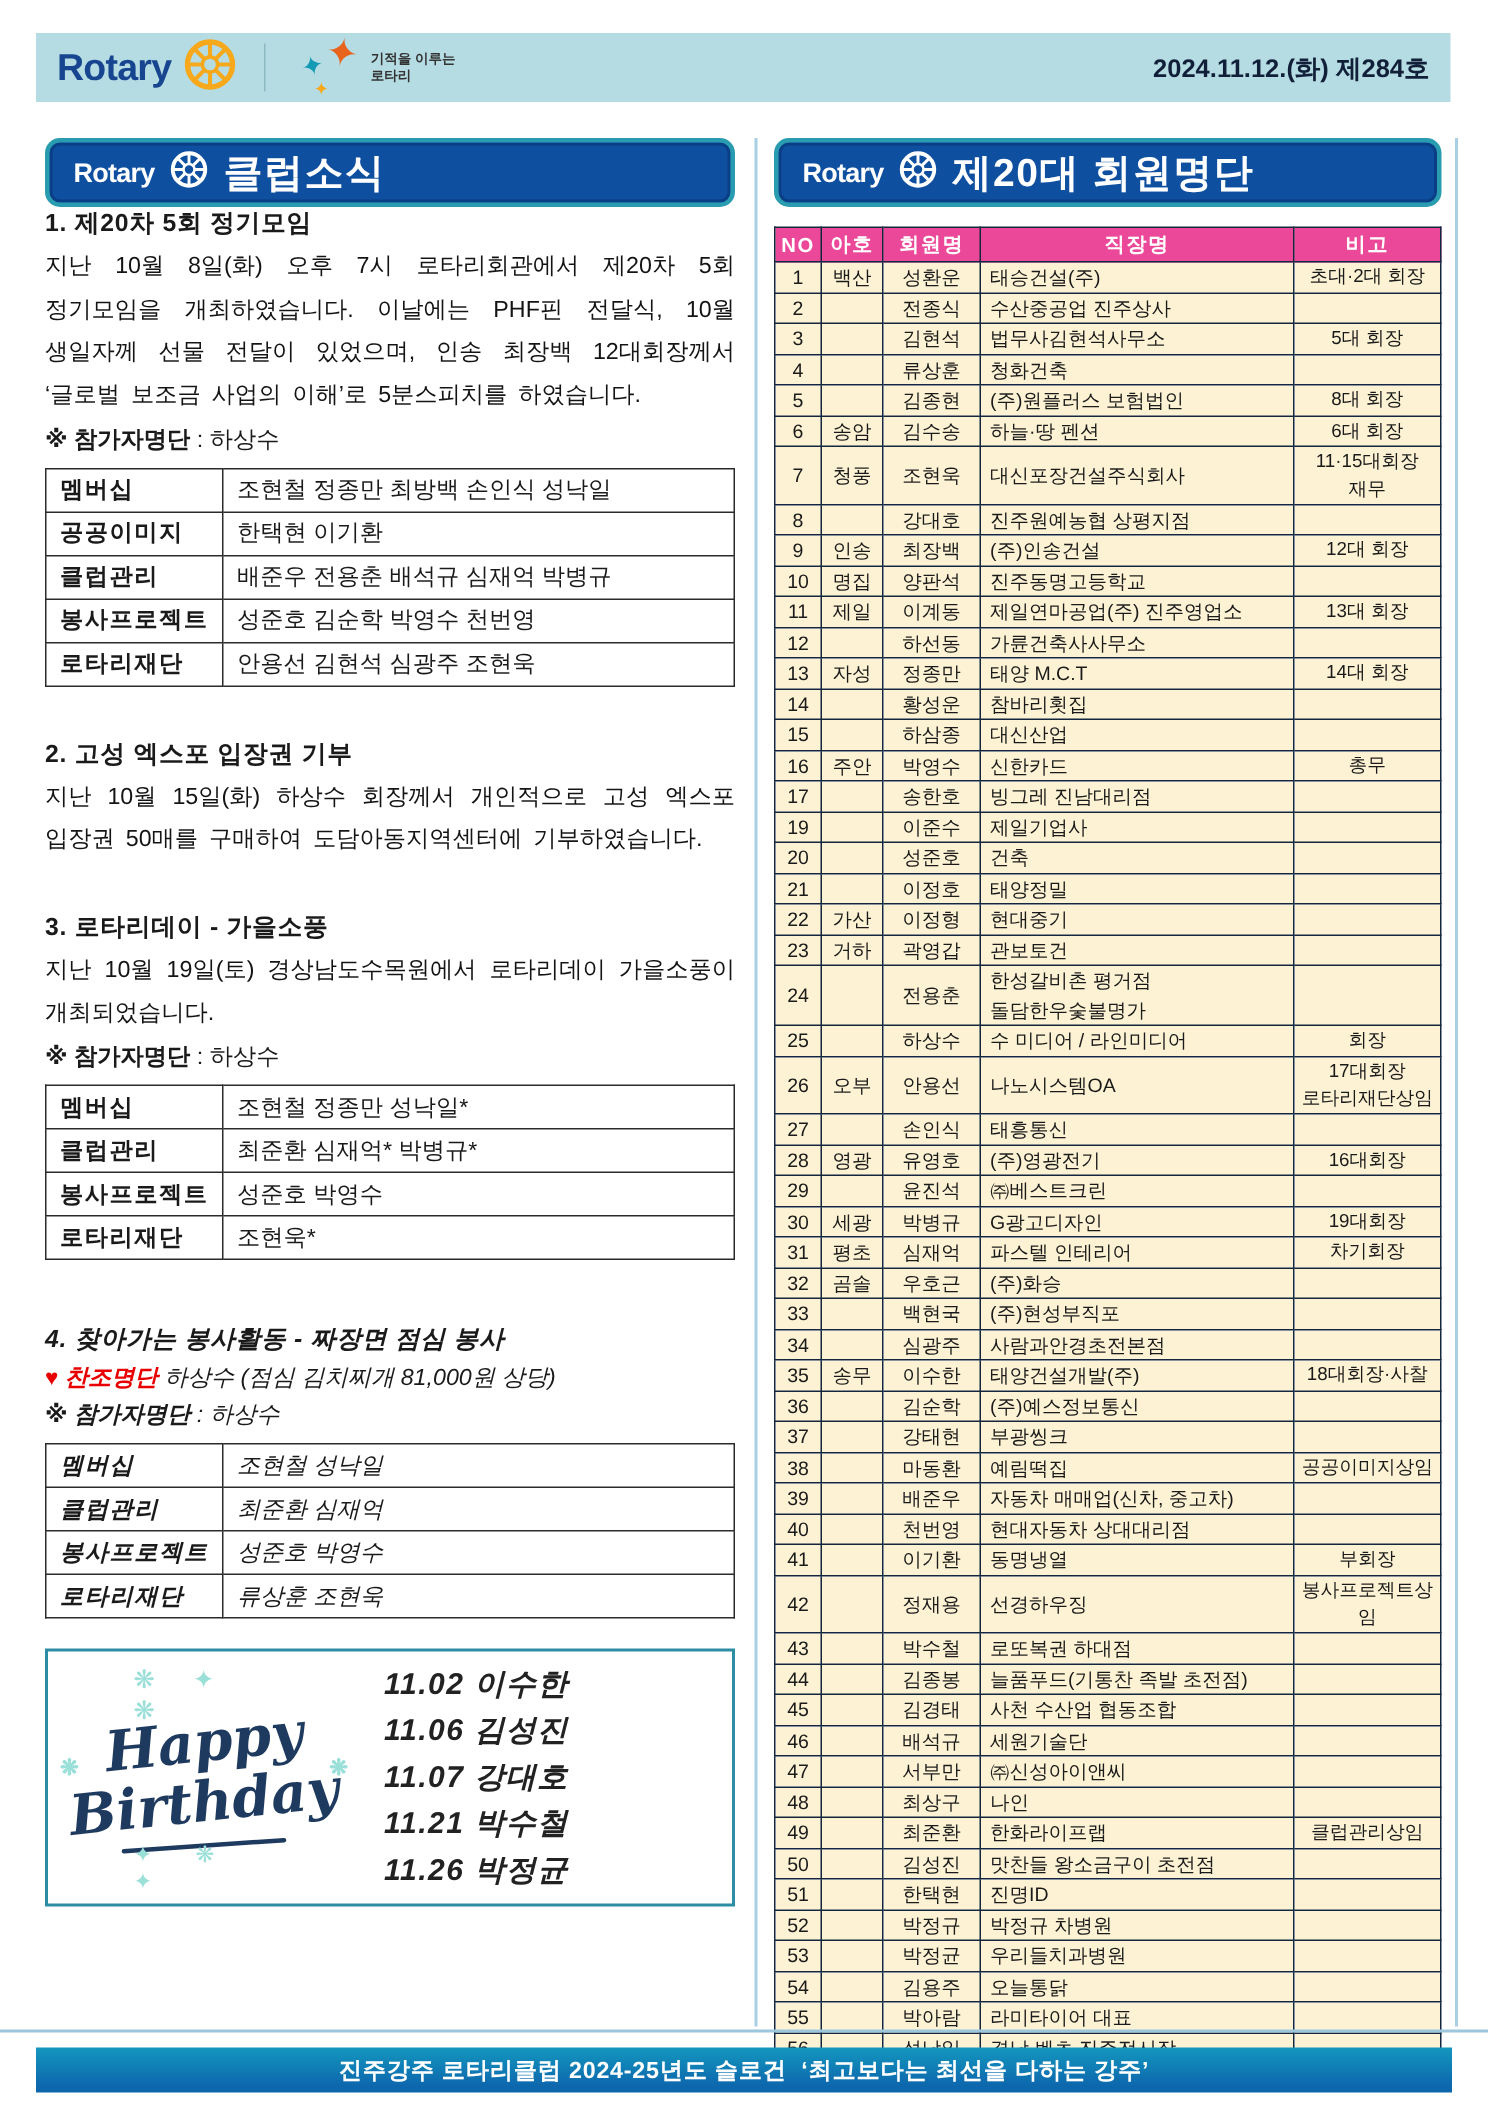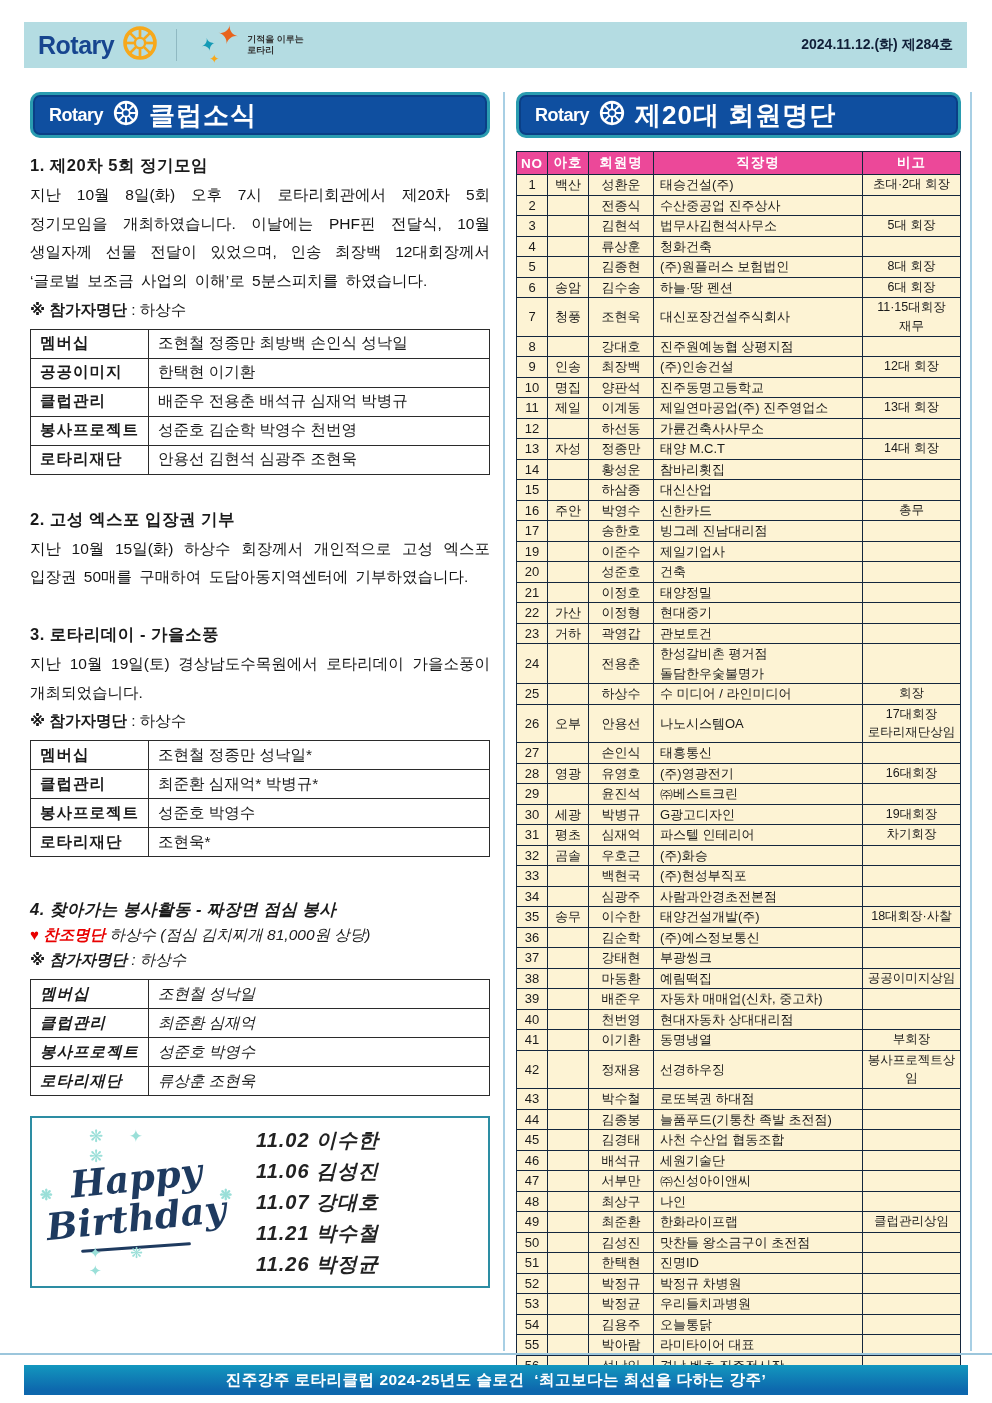--- a/index.html
+++ b/index.html
@@ -17,36 +17,36 @@
   .brand-lockup { display:flex; align-items:center; gap:8px; }
   .brand-word { font-size:25px; font-weight:bold; color:#17458f; letter-spacing:-0.5px; }
   .wheel { display:inline-block; }
   .banner-divider { width:1px; height:32px; background:#8fb9c2; margin:0 18px; }
   .theme-logo { display:flex; align-items:center; gap:6px; }
   .theme-stars { position:relative; width:46px; height:38px; }
   .theme-stars .s1 { position:absolute; font-size:26px; color:#e8631c; right:2px; top:-6px; transform:rotate(10deg); }
   .theme-stars .s2 { position:absolute; font-size:18px; color:#149ab5; left:6px; top:8px; transform:rotate(-15deg); }
   .theme-stars .s3 { position:absolute; font-size:12px; color:#f7a81b; left:14px; bottom:-2px; }
   .theme-text { font-size:9px; line-height:1.25; color:#333; font-weight:bold; }
-  .issue-info { margin-left:auto; font-size:14px; font-weight:bold; color:#111f38; }
+  .issue-info { margin-left:auto; font-size:17px; font-weight:bold; color:#111f38; }
   
   .columns { position:absolute; top:92px; left:30px; right:20px; bottom:52px; display:flex; }
   .left-col  { width:460px; }
   .v-sep { width:2px; background:#a8cfe4; margin:0 11px 0 13px; }
   .right-col { flex:1; border-right:2px solid #a8cfe4; padding-right:9px; }
   
   .title-box {
     height:46px; background:#0f4fa0; border:3px solid #2a9cb0; border-radius:10px;
     box-shadow:inset 0 0 0 2px #0a3f86; display:flex; align-items:center; gap:10px;
     padding:0 16px; color:#fff;
   }
   .title-box .brand-word-sm { font-size:18px; font-weight:bold; color:#fff; letter-spacing:-0.5px; }
   .title-box .box-title { font-size:26px; font-weight:bold; letter-spacing:1px; }
   
-  .news-section { margin-top:17px; }
+  .news-section { }
   .news-title { font-size:16.5px; font-weight:bold; letter-spacing:0.5px; margin-bottom:4px; }
   .news-body {
     font-size:15.5px; line-height:1.85; text-align:justify; word-break:keep-all;
     word-spacing:3px; color:#141414;
   }
   .participants-line { font-size:15.5px; margin-top:4px; }
   .participants-line b { font-weight:bold; }
   .sponsor-line { font-size:15.5px; margin-top:4px; }
   .sponsor-line .heart { color:#e80000; font-size:15px; }
   .sponsor-line .sponsor-label { color:#e80000; font-weight:bold; }

